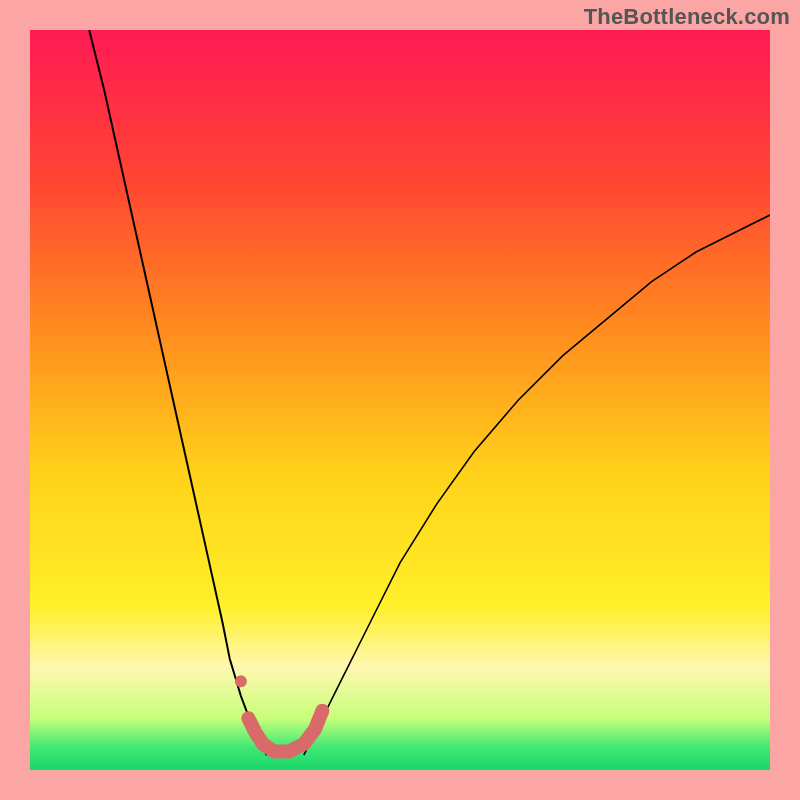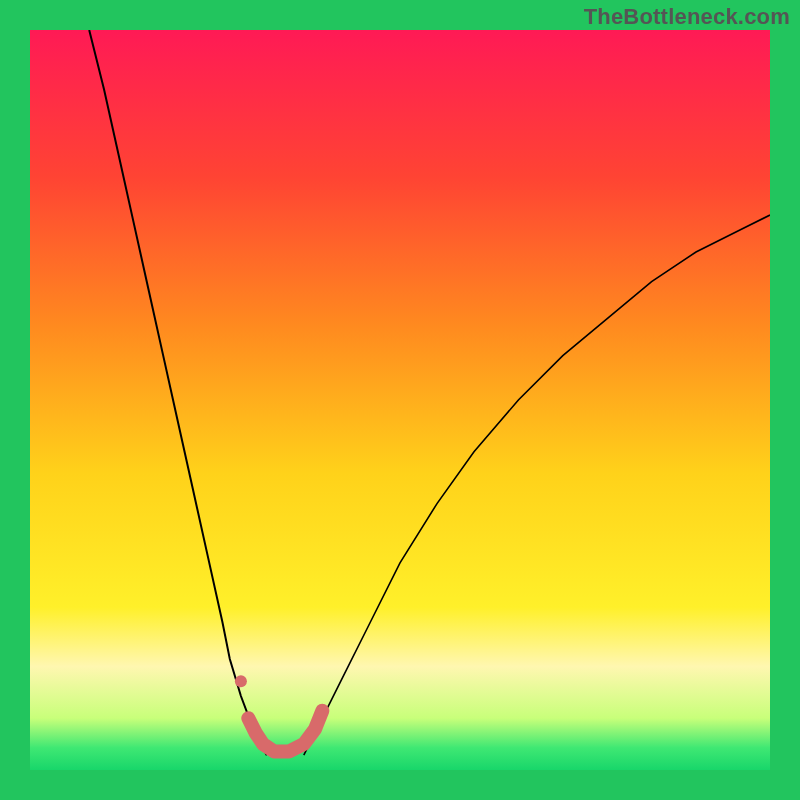--- a/index.html
+++ b/index.html
@@ -8,21 +8,21 @@
     width: 800px;
     height: 800px;
     background: #000;
     font-family: Arial, Helvetica, sans-serif;
     overflow: hidden;
   }
   .frame {
     position: absolute;
     left: 0; top: 0;
     width: 800px; height: 800px;
-    background: #22c55e;
+    background: #fca5a5;
   }
   .plot {
     position: absolute;
     left: 30px;
     top: 30px;
     width: 740px;
     height: 740px;
     overflow: hidden;
   }
   .watermark {

